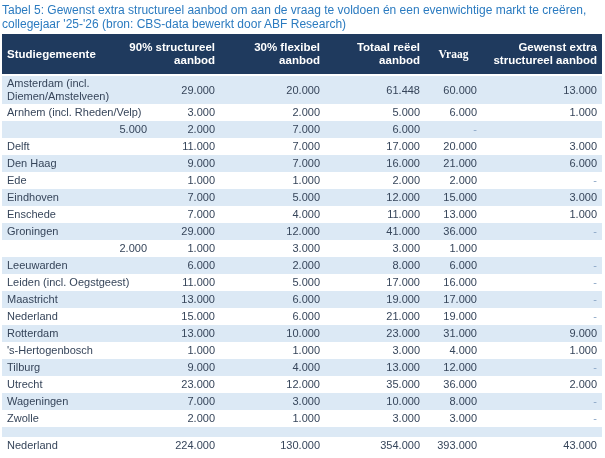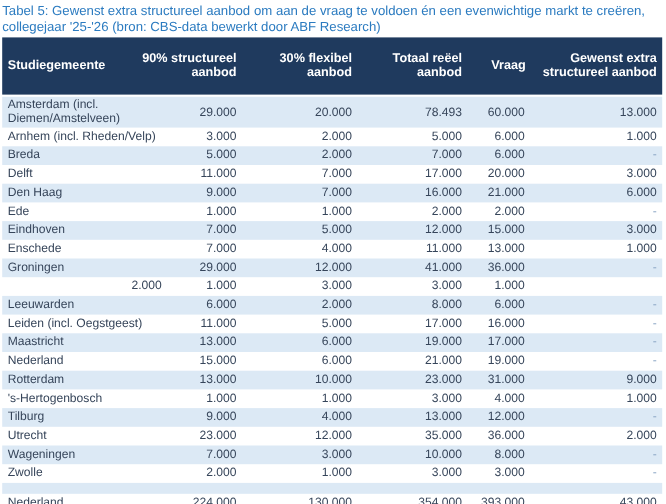--- a/index.html
+++ b/index.html
@@ -24,29 +24,29 @@
   .title .tline{display:block;}
 
   .tbl{width:600px;}
 
   .thead{
     background:var(--headerBg);
     color:#ffffff;
     display:grid;
     grid-template-columns:120px 98px 105px 100px 57px 120px;
     align-items:center;
-    height:52px;
+    height:40px;
     font-weight:bold;
     font-size:11.5px;
     line-height:13px;
   }
   .th{padding:0 4px;}
   .th.left{text-align:left; padding-left:5px;}
   .th.right{text-align:right; padding-right:5px;}
-  .th.center{text-align:right;}
+  .th.center{text-align:center;font-family:Liberation Serif, serif;}
 
   .tbody{margin-top:2px;}
 
   .trow{
     display:grid;
     grid-template-columns:150px 68px 105px 100px 57px 120px;
     align-items:center;
     min-height:17px;
     font-size:11px;
     line-height:13px;
@@ -84,34 +84,33 @@
     </div>
 
     <div class="tbody">
         <div class="trow stripe">
           <div class="tcell name">
             <span class="nl">Amsterdam (incl.</span>
             <span class="nl">Diemen/Amstelveen)</span>
           </div>
           <div class="tcell num">29.000</div>
           <div class="tcell num">20.000</div>
-          <div class="tcell num">78.493</div>
+          <div class="tcell num">61.448</div>
           <div class="tcell num">60.000</div>
           <div class="tcell num">13.000</div>
         </div>
         <div class="trow">
           <div class="tcell name">Arnhem (incl. Rheden/Velp)</div>
           <div class="tcell num">3.000</div>
           <div class="tcell num">2.000</div>
           <div class="tcell num">5.000</div>
           <div class="tcell num">6.000</div>
           <div class="tcell num">1.000</div>
         </div>
         <div class="trow stripe">
-          <div class="tcell name">Breda</div>
           <div class="tcell num">5.000</div>
           <div class="tcell num">2.000</div>
           <div class="tcell num">7.000</div>
           <div class="tcell num">6.000</div>
           <div class="tcell num dash">-</div>
         </div>
         <div class="trow">
           <div class="tcell name">Delft</div>
           <div class="tcell num">11.000</div>
           <div class="tcell num">7.000</div>

